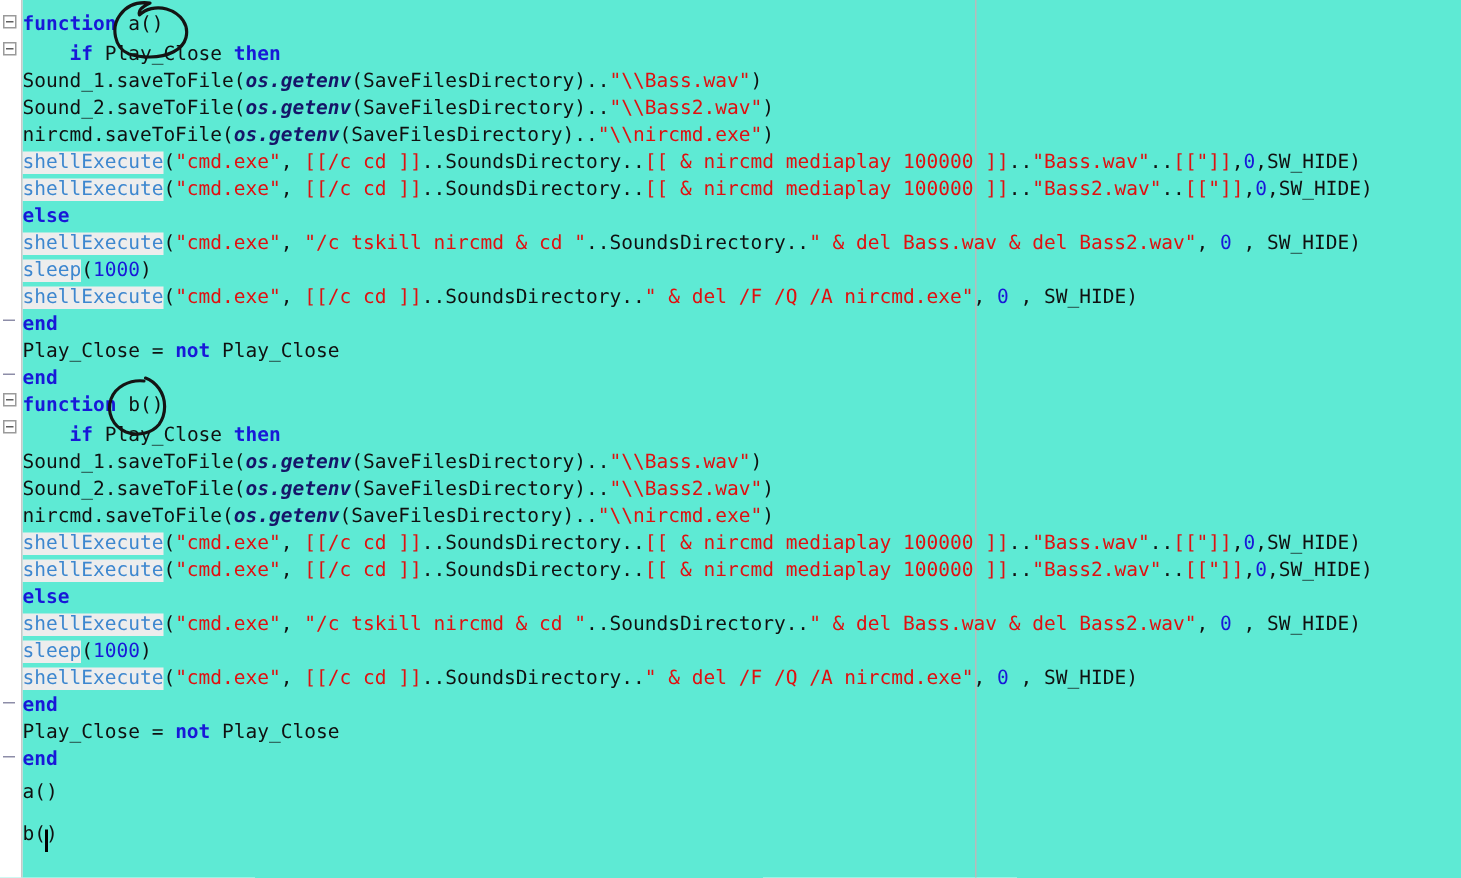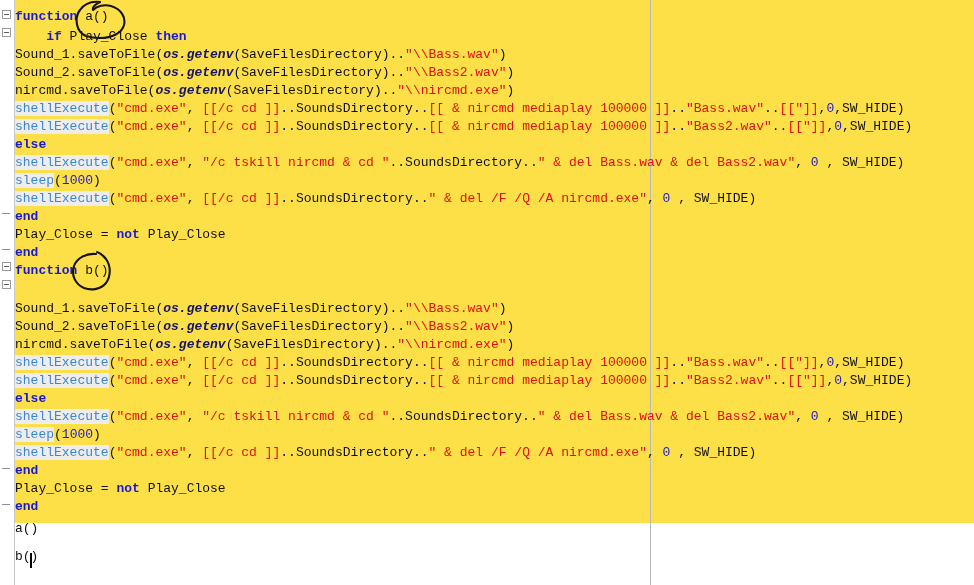--- a/index.html
+++ b/index.html
@@ -10,23 +10,22 @@
   body {
     width: 974px;
     height: 585px;
     overflow: hidden;
     font-family: "DejaVu Sans Mono", "Liberation Mono", monospace;
   }
 
   #editor {
     position: relative;
     width: 974px;
-    height: 523px;
-    background: #fde047;
-    font-family: Liberation Mono, monospace;
+    height: 585px;
+    background: #5eead4;
   }
 
   
   #gutter {
     position: absolute;
     left: 0; top: 0;
     width: 14px;
     height: 585px;
     background: #ffffff;
     border-right: 1px solid #c8c8c8;
@@ -139,20 +138,21 @@
       <div class="line" style="top: 100px;"><span class="fn">shellExecute</span><span class="pl">(</span><span class="str">"cmd.exe"</span><span class="pl">, </span><span class="str">[[/c cd ]]</span><span class="pl">..SoundsDirectory..</span><span class="str">[[ &amp; nircmd mediaplay 100000 ]]</span><span class="pl">..</span><span class="str">"Bass.wav"</span><span class="pl">..</span><span class="str">[["]]</span><span class="pl">,</span><span class="num">0</span><span class="pl">,SW_HIDE)</span></div>
       <div class="line" style="top: 118px;"><span class="fn">shellExecute</span><span class="pl">(</span><span class="str">"cmd.exe"</span><span class="pl">, </span><span class="str">[[/c cd ]]</span><span class="pl">..SoundsDirectory..</span><span class="str">[[ &amp; nircmd mediaplay 100000 ]]</span><span class="pl">..</span><span class="str">"Bass2.wav"</span><span class="pl">..</span><span class="str">[["]]</span><span class="pl">,</span><span class="num">0</span><span class="pl">,SW_HIDE)</span></div>
       <div class="line" style="top: 136px;"><span class="kw">else</span></div>
       <div class="line" style="top: 154px;"><span class="fn">shellExecute</span><span class="pl">(</span><span class="str">"cmd.exe"</span><span class="pl">, </span><span class="str">"/c tskill nircmd &amp; cd "</span><span class="pl">..SoundsDirectory..</span><span class="str">" &amp; del Bass.wav &amp; del Bass2.wav"</span><span class="pl">, </span><span class="num">0</span><span class="pl"> , SW_HIDE)</span></div>
       <div class="line" style="top: 172px;"><span class="fn">sleep</span><span class="pl">(</span><span class="num">1000</span><span class="pl">)</span></div>
       <div class="line" style="top: 190px;"><span class="fn">shellExecute</span><span class="pl">(</span><span class="str">"cmd.exe"</span><span class="pl">, </span><span class="str">[[/c cd ]]</span><span class="pl">..SoundsDirectory..</span><span class="str">" &amp; del /F /Q /A nircmd.exe"</span><span class="pl">, </span><span class="num">0</span><span class="pl"> , SW_HIDE)</span></div>
       <div class="line" style="top: 208px;"><span class="kw">end</span></div>
       <div class="line" style="top: 226px;"><span class="pl">Play_Close = </span><span class="kw">not</span><span class="pl"> Play_Close</span></div>
       <div class="line" style="top: 244px;"><span class="kw">end</span></div>
       <div class="line" style="top: 262px;"><span class="kw">function </span><span class="pl">b()</span></div>
+      <div class="line" style="top: 282px;"><span class="kw">    if </span><span class="pl">Play_Close </span><span class="kw">then</span></div>
       <div class="line" style="top: 300px;"><span class="pl">Sound_1.saveToFile(</span><span class="lib">os.getenv</span><span class="pl">(SaveFilesDirectory)..</span><span class="str">"\\Bass.wav"</span><span class="pl">)</span></div>
       <div class="line" style="top: 318px;"><span class="pl">Sound_2.saveToFile(</span><span class="lib">os.getenv</span><span class="pl">(SaveFilesDirectory)..</span><span class="str">"\\Bass2.wav"</span><span class="pl">)</span></div>
       <div class="line" style="top: 336px;"><span class="pl">nircmd.saveToFile(</span><span class="lib">os.getenv</span><span class="pl">(SaveFilesDirectory)..</span><span class="str">"\\nircmd.exe"</span><span class="pl">)</span></div>
       <div class="line" style="top: 354px;"><span class="fn">shellExecute</span><span class="pl">(</span><span class="str">"cmd.exe"</span><span class="pl">, </span><span class="str">[[/c cd ]]</span><span class="pl">..SoundsDirectory..</span><span class="str">[[ &amp; nircmd mediaplay 100000 ]]</span><span class="pl">..</span><span class="str">"Bass.wav"</span><span class="pl">..</span><span class="str">[["]]</span><span class="pl">,</span><span class="num">0</span><span class="pl">,SW_HIDE)</span></div>
       <div class="line" style="top: 372px;"><span class="fn">shellExecute</span><span class="pl">(</span><span class="str">"cmd.exe"</span><span class="pl">, </span><span class="str">[[/c cd ]]</span><span class="pl">..SoundsDirectory..</span><span class="str">[[ &amp; nircmd mediaplay 100000 ]]</span><span class="pl">..</span><span class="str">"Bass2.wav"</span><span class="pl">..</span><span class="str">[["]]</span><span class="pl">,</span><span class="num">0</span><span class="pl">,SW_HIDE)</span></div>
       <div class="line" style="top: 390px;"><span class="kw">else</span></div>
       <div class="line" style="top: 408px;"><span class="fn">shellExecute</span><span class="pl">(</span><span class="str">"cmd.exe"</span><span class="pl">, </span><span class="str">"/c tskill nircmd &amp; cd "</span><span class="pl">..SoundsDirectory..</span><span class="str">" &amp; del Bass.wav &amp; del Bass2.wav"</span><span class="pl">, </span><span class="num">0</span><span class="pl"> , SW_HIDE)</span></div>
       <div class="line" style="top: 426px;"><span class="fn">sleep</span><span class="pl">(</span><span class="num">1000</span><span class="pl">)</span></div>
       <div class="line" style="top: 444px;"><span class="fn">shellExecute</span><span class="pl">(</span><span class="str">"cmd.exe"</span><span class="pl">, </span><span class="str">[[/c cd ]]</span><span class="pl">..SoundsDirectory..</span><span class="str">" &amp; del /F /Q /A nircmd.exe"</span><span class="pl">, </span><span class="num">0</span><span class="pl"> , SW_HIDE)</span></div>
       <div class="line" style="top: 462px;"><span class="kw">end</span></div>

